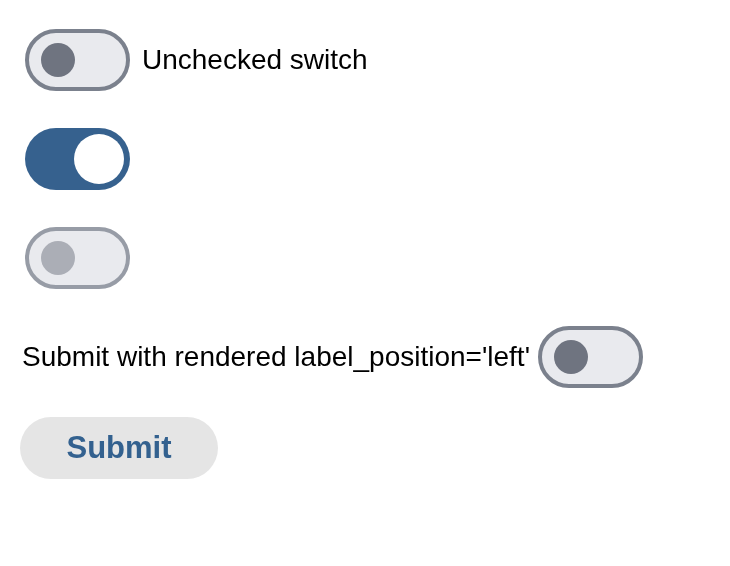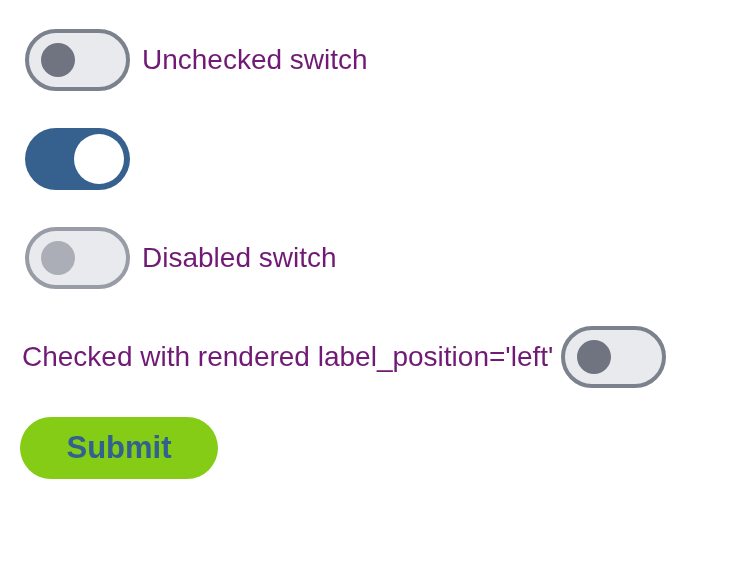--- a/index.html
+++ b/index.html
@@ -67,35 +67,35 @@
     background: #ffffff;
   }
   .switch.disabled .thumb {
     background: #abaeb6;
   }
 
   
   .switch-label {
     font-size: 28px;
     line-height: 1;
-    color: #701a75;
+    color: #000000;
     white-space: nowrap;
   }
   .row .switch { margin-left: 5px; }
   .row .switch + .switch-label { margin-left: 12px; }
   .row.label-left .switch-label { margin-left: 2px; }
   .row.label-left .switch { margin-left: 8px; }
 
   
   .submit-btn {
     display: block;
     width: 198px;
     height: 62px;
     border-radius: 31px;
-    background: #84cc16;
+    background: #e5e5e5;
     color: #33618f;
     font-family: "Liberation Sans", sans-serif;
     font-size: 31px;
     font-weight: 600;
     border: none;
     cursor: pointer;
     text-align: center;
     margin-left: 0;
   }
 </style>
@@ -115,25 +115,24 @@
     <div class="row">
       <div class="switch on" role="switch" aria-checked="true">
         <span class="thumb"></span>
       </div>
     </div>
 
     <div class="row">
       <div class="switch off disabled" role="switch" aria-checked="false" aria-disabled="true">
         <span class="thumb"></span>
       </div>
-      <span class="switch-label">Disabled switch</span>
     </div>
 
     <div class="row label-left">
-      <span class="switch-label">Checked with rendered label_position='left'</span>
+      <span class="switch-label">Submit with rendered label_position='left'</span>
       <div class="switch off" role="switch" aria-checked="false">
         <span class="thumb"></span>
       </div>
     </div>
 
     <button class="submit-btn" type="button">Submit</button>
 
   </div>
 </div>
 

